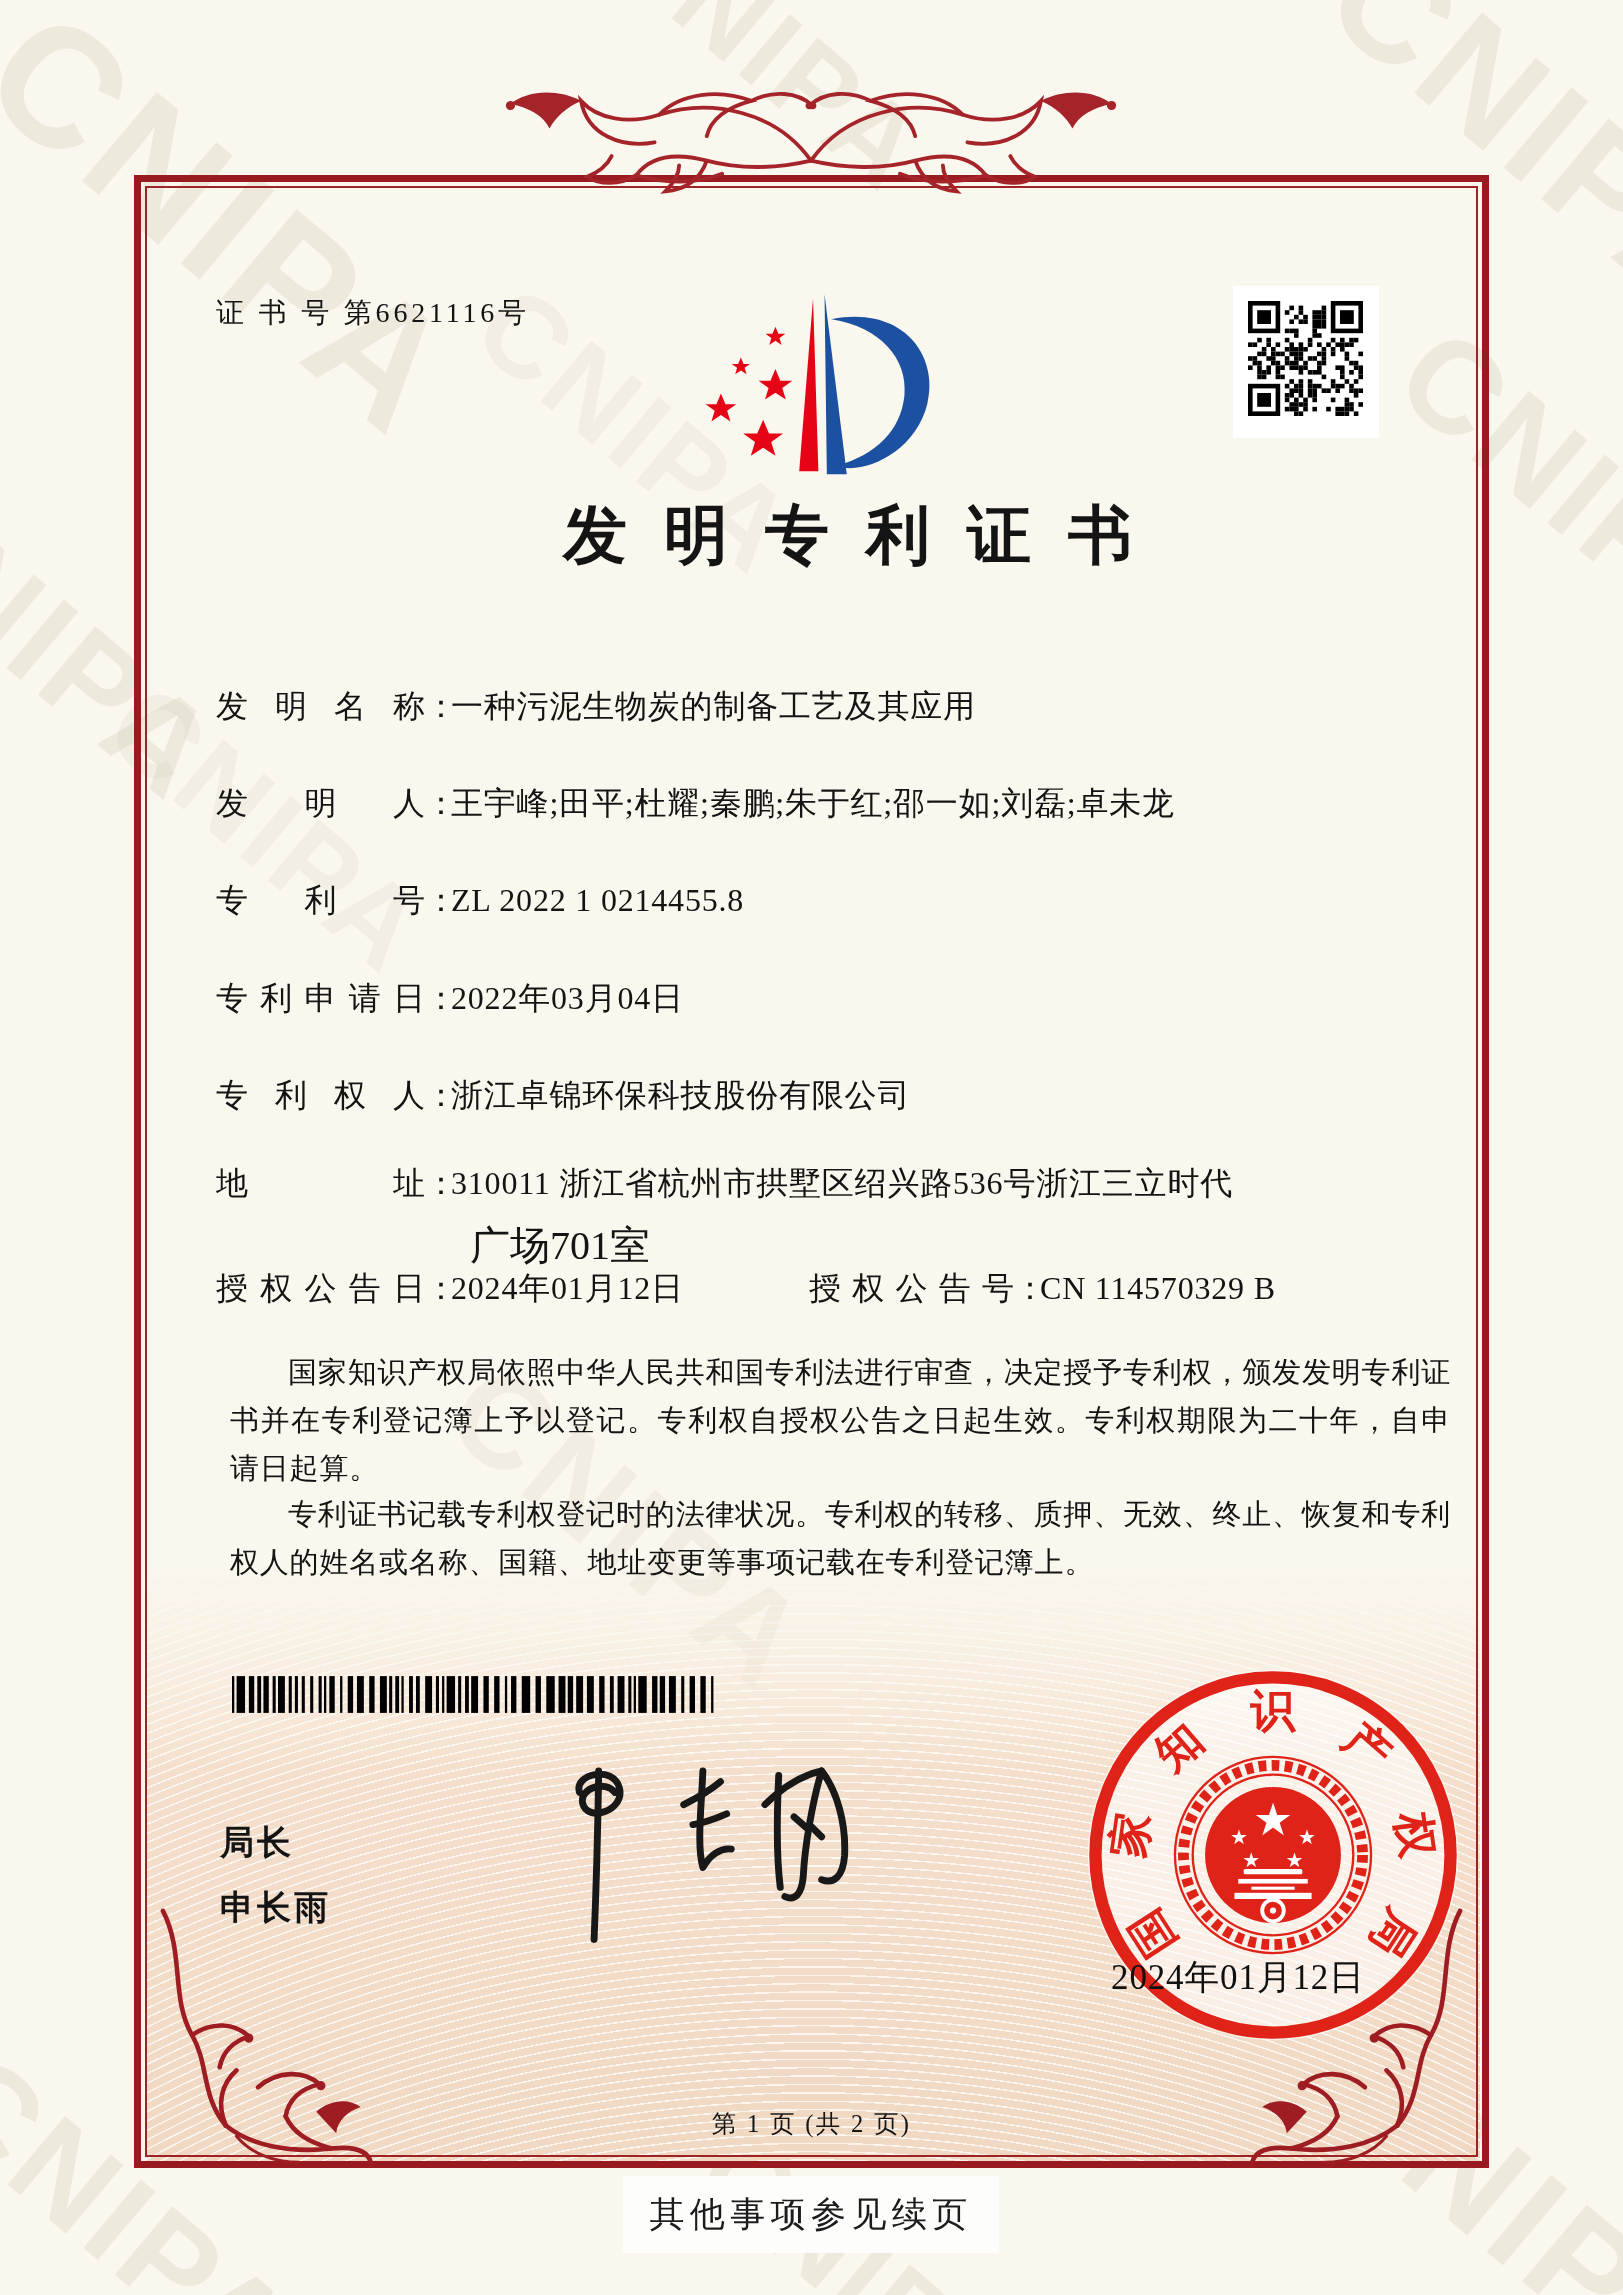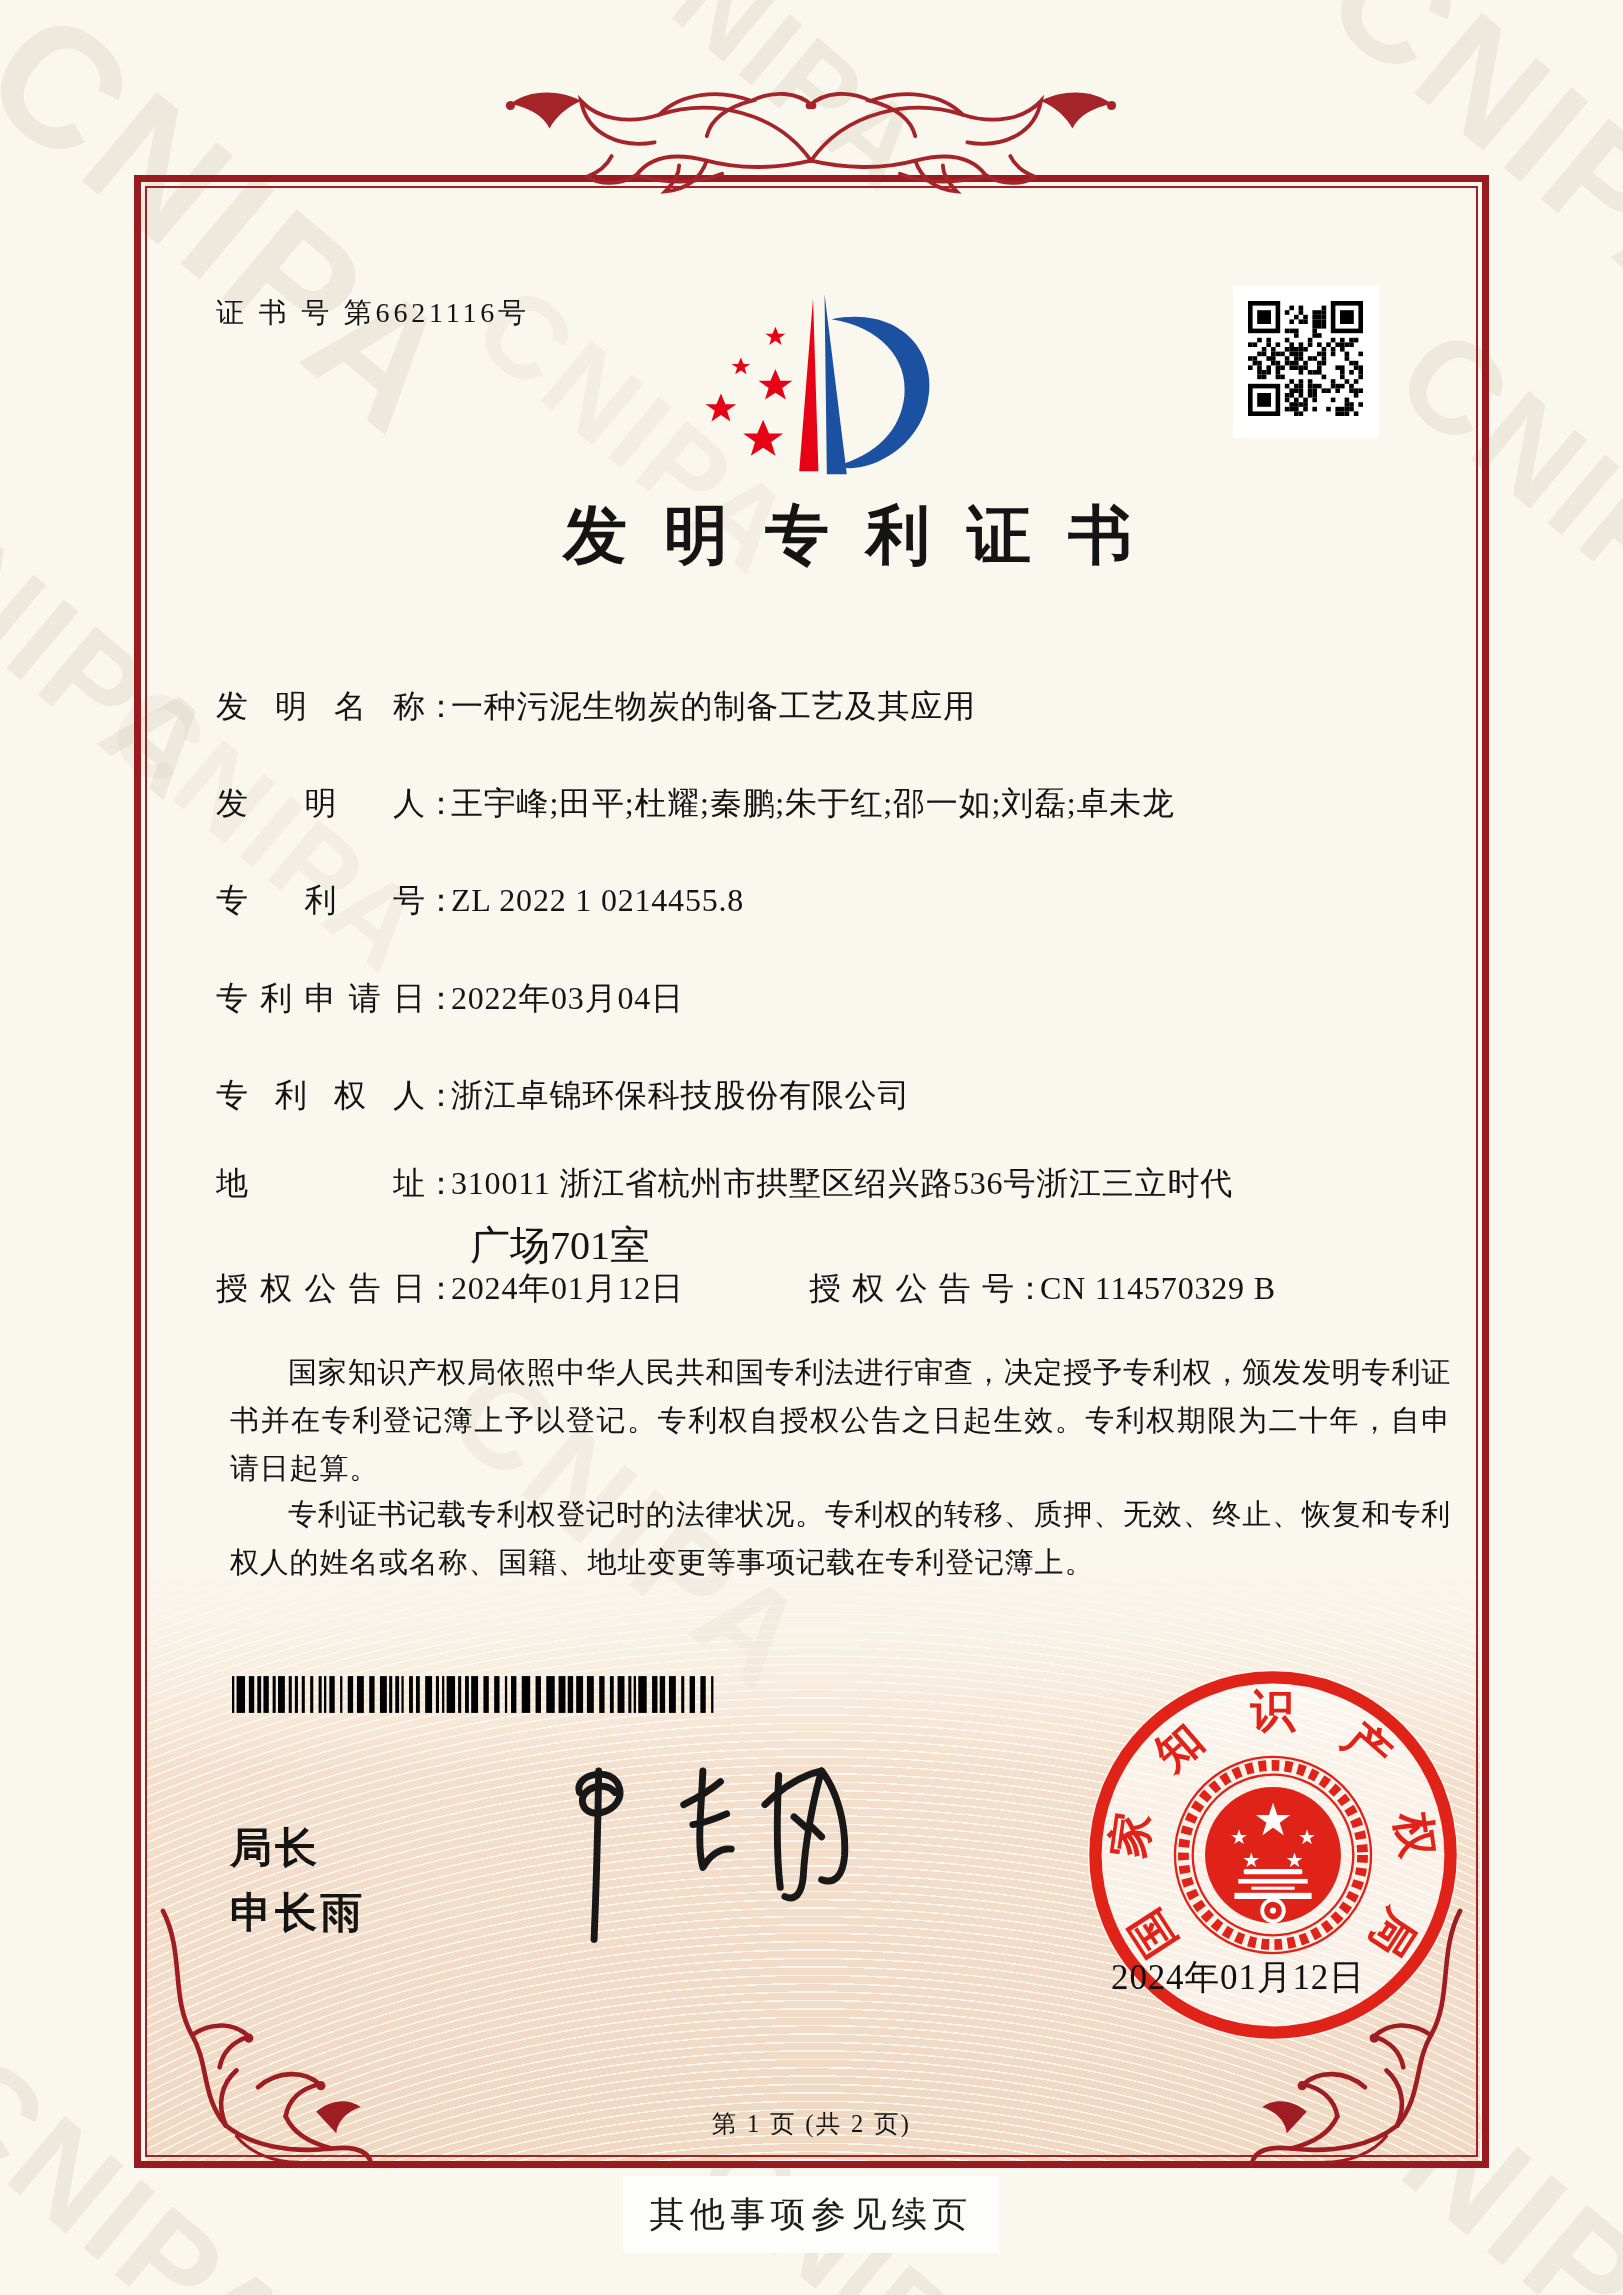--- a/index.html
+++ b/index.html
@@ -61,21 +61,21 @@
   
   .para{
     position:absolute; z-index:4; left:230px; width:1221px;
     font-size:29px; line-height:48px; text-align:justify; text-indent:58px;
     letter-spacing:0.8px;
     font-family:Liberation Serif, serif;
   }
   
   .barcode{position:absolute; z-index:4; left:232px; top:1676px;}
   .signature{position:absolute; z-index:4; left:506px; top:1731px;}
-  .signer{position:absolute; z-index:4; left:230px; font-size:42px; font-weight:700;
+  .signer{position:absolute; z-index:4; left:220px; font-size:34px; font-weight:700;
           font-family:"Liberation Sans","DejaVu Sans",sans-serif; letter-spacing:3.1px;}
   .seal{position:absolute; z-index:5; left:1080px; top:1662px;}
   .seal-date{
     position:absolute; z-index:6; left:1073px; top:1954px; width:330px;
     text-align:center; font-size:35px; color:#101010; letter-spacing:0.8px;
   }
   .page-info{
     position:absolute; z-index:4; left:0; top:2107px; width:1623px;
     text-align:center; font-size:24.5px; letter-spacing:2.3px;
   }

